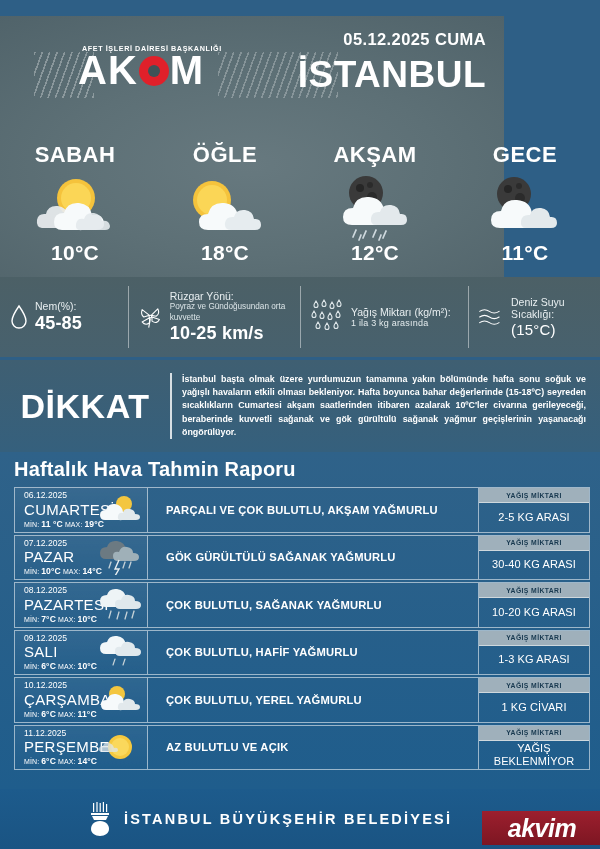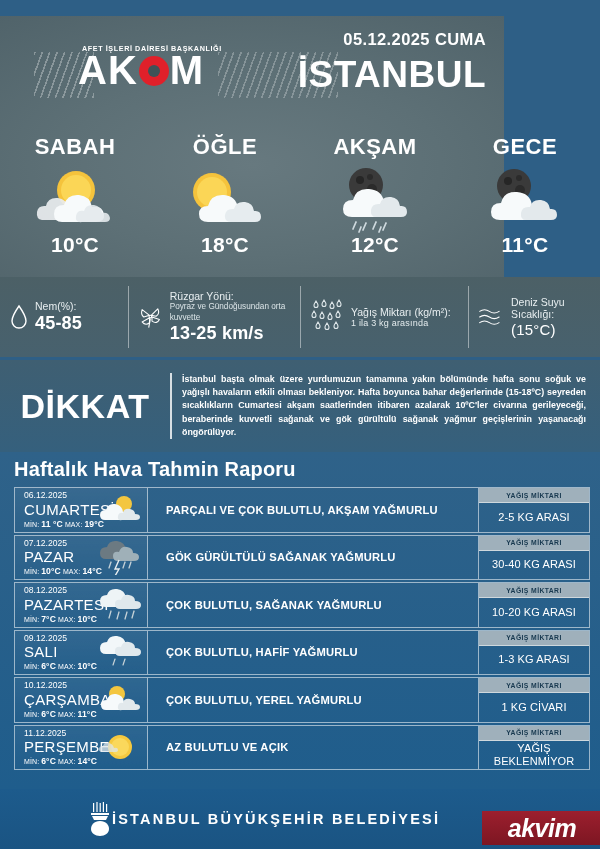--- a/index.html
+++ b/index.html
@@ -66,21 +66,21 @@
     position:absolute; right:18px; top:40px;
     font-size:37px; font-weight:bold; letter-spacing:.5px; line-height:1;
   }
 
   
   .periods{
     position:absolute; left:0; top:118px; width:600px; height:145px;
     display:flex;
   }
   .period{ flex:1; text-align:center; position:relative; }
-  .period-name{ font-size:22px; font-weight:bold; letter-spacing:.5px; }
+  .period-name{ font-size:22px; font-weight:bold; letter-spacing:.5px;margin-top:8px; }
   .period-icon{ height:72px; display:flex; align-items:center; justify-content:center; margin-top:3px;}
   .period-temp{ font-size:21px; font-weight:bold; letter-spacing:.3px; margin-top:-2px;}
 
   
   .info-strip{
     position:absolute; left:0; top:277px; width:600px; height:80px;
     display:flex; align-items:center;
     background:linear-gradient(180deg,#4c6066 0%,#47616e 100%);
   }
   .info-cell{
@@ -156,21 +156,21 @@
   }
   .prec-val{
     flex:1; display:flex; align-items:center; justify-content:center;
     text-align:center; font-size:11px; line-height:1.15; letter-spacing:.1px;
   }
 
   
   .footer{
     position:absolute; left:0; bottom:0; width:600px; height:60px;
     background:linear-gradient(180deg,#1d5b8c 0%,#1a5483 100%);
-    display:flex; align-items:center; padding-left:88px; 
+    display:flex; align-items:center; padding-left:88px; gap:12px;
   }
   .ibb-logo{ width:24px; height:34px; }
   .footer-text{
     font-size:14.5px; font-weight:bold; letter-spacing:2.2px;
   }
   .watermark{
     position:absolute; right:-2px; bottom:4px;
     width:120px; height:34px;
     background:linear-gradient(180deg,#9c1f2e 0%,#7d1622 100%);
     display:flex; align-items:center; justify-content:center;
@@ -287,21 +287,21 @@
         <path d="M16 13 L24 5 q3 6 -2 9 z"></path>
         <path d="M14 16 L5 21 q4 5 9 1 z"></path>
         <path d="M17 15 L26 18 q-3 6 -9 2 z"></path>
         <circle cx="15" cy="14.5" r="1.6"></circle>
         <line x1="15" y1="17" x2="13" y2="28"></line>
       </g>
     </svg>
     <div class="info-txt">
       <div class="info-title">Rüzgar Yönü:</div>
       <div class="info-note">Poyraz ve Gündoğusundan orta kuvvette</div>
-      <div class="info-value">13-25 km/s</div>
+      <div class="info-value">10-25 km/s</div>
     </div>
   </div>
 
   <div class="info-cell c3">
     <svg width="34" height="40" viewBox="0 0 34 40">
       <g fill="none" stroke="#dfe7ea" stroke-width="1.1">
         <path d="M6 4 q-2 3 -2 4.5 a2 2 0 0 0 4 0 Q8 7 6 4z"></path>
         <path d="M14 3 q-2 3 -2 4.5 a2 2 0 0 0 4 0 Q16 6 14 3z"></path>
         <path d="M22 5 q-2 3 -2 4.5 a2 2 0 0 0 4 0 Q24 8 22 5z"></path>
         <path d="M29 3 q-2 3 -2 4.5 a2 2 0 0 0 4 0 Q31 6 29 3z"></path>

